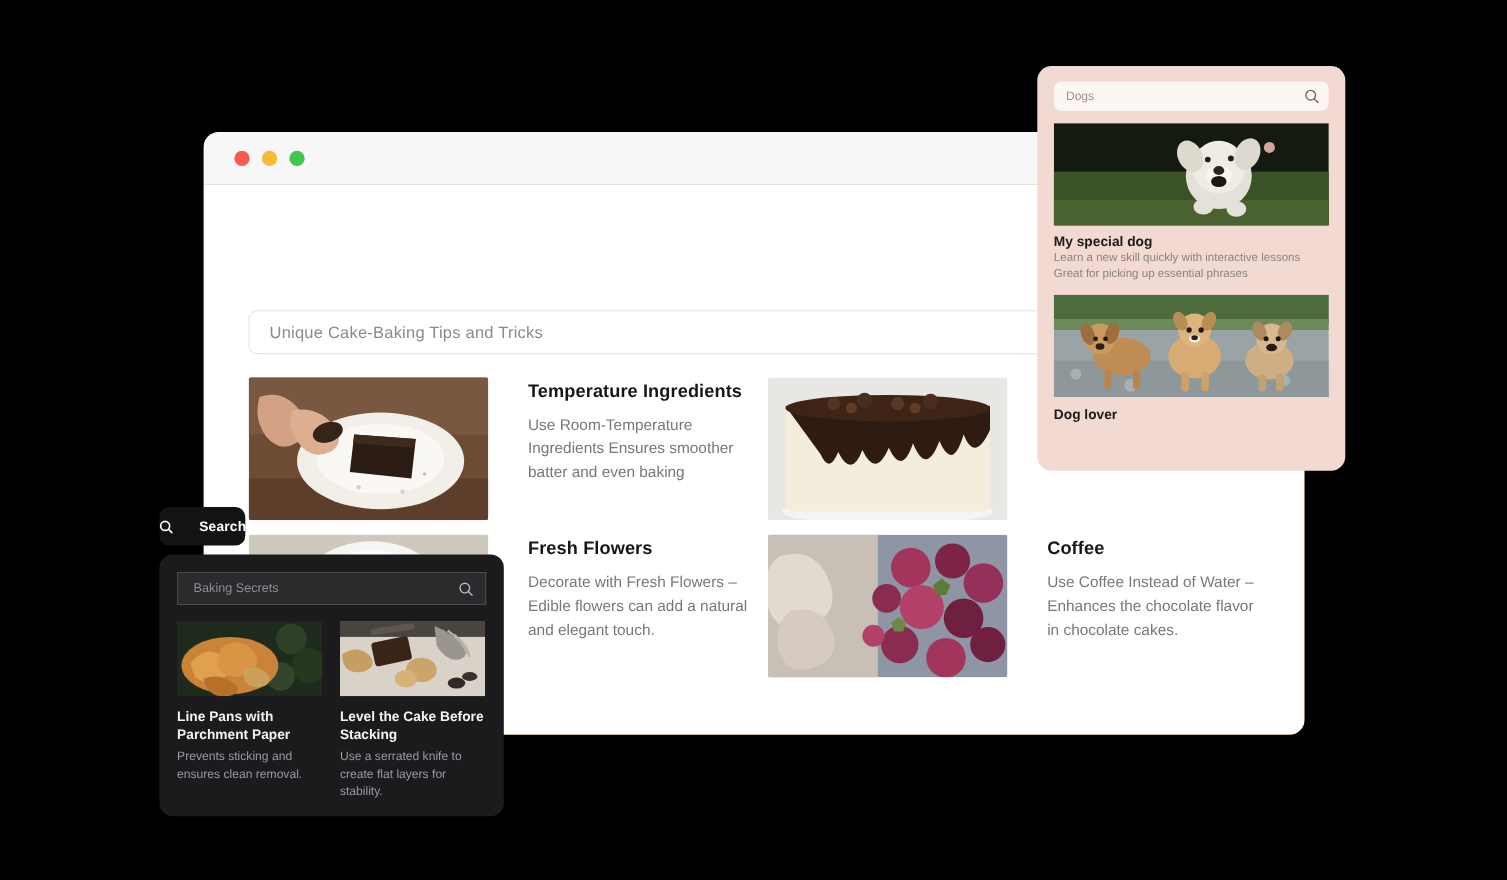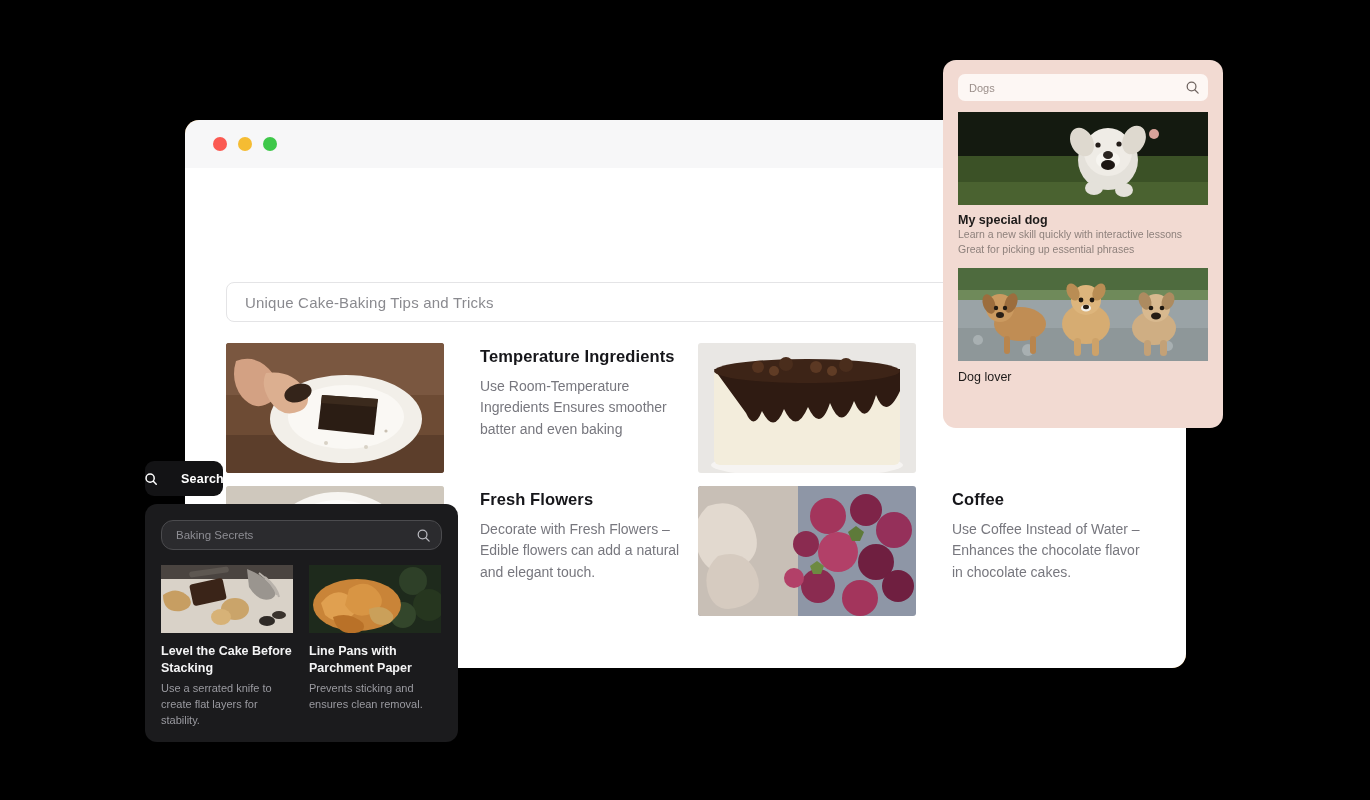--- a/index.html
+++ b/index.html
@@ -91,21 +91,21 @@
     position: absolute; left: 145px; top: 504px;
     width: 313px; height: 238px;
     background: #1b1b1d;
     border-radius: 12px;
     z-index: 40;
     padding: 16px;
   }
   .dark-search {
     width: 281px; height: 30px;
     border: 1px solid #4b4b4e;
-    border-radius: 12px;
+    border-radius: 0;
     background: #2b2b2e;
     display: flex; align-items: center;
     padding: 0 10px 0 14px;
     justify-content: space-between;
   }
   .dark-search .ph { font-size: 11.5px; color: #8d8d93; }
   .dark-grid {
     margin-top: 15px;
     display: grid; grid-template-columns: 132px 132px; gap: 16px;
   }
@@ -139,21 +139,21 @@
   .pink-thumb {
     width: 250px; height: 93px; margin-top: 11px;
     border-radius: 3px; background-size: cover; background-position: center;
   }
   .pink-title { margin-top: 8px; font-size: 12.5px; font-weight: 700; color: #1d1a19; }
   .pink-desc { font-size: 10.5px; color: #8e817c; line-height: 1.42; }
   .pink-thumb2 {
     width: 250px; height: 93px; margin-top: 11px;
     border-radius: 3px; background-size: cover; background-position: center;
   }
-  .pink-title2 { margin-top: 9px; font-size: 12.5px; font-weight: 400; color: #1d1a19; }
+  .pink-title2 { margin-top: 9px; font-size: 12.5px; font-weight: 700; color: #1d1a19; }
 
   svg { display:block; }
 </style>
 </head>
 <body>
 
 <div class="stage">
 
   <div class="browser-window">
     <div class="titlebar">
@@ -290,54 +290,54 @@
           <circle cx="10.5" cy="10.5" r="7"></circle>
             <line x1="16" y1="16" x2="21" y2="21"></line>
         </svg>
       </span>
     </div>
 
     <div class="dark-grid">
       <div>
         <div class="dark-thumb">
           <svg width="132" height="68" viewBox="0 0 132 68" preserveAspectRatio="xMidYMid slice">
+            <rect width="132" height="68" fill="#1e2a1c"></rect>
+            <circle cx="104" cy="16" r="14" fill="#2e4028"></circle>
+            <circle cx="120" cy="40" r="16" fill="#26361f"></circle>
+            <circle cx="94" cy="50" r="13" fill="#33462b"></circle>
+            <ellipse cx="48" cy="40" rx="44" ry="26" fill="#c98438"></ellipse>
+            <path d="M12 38 q14 -18 30 -6 q10 8 2 18 q-14 12 -28 0 Z" fill="#e0a050"></path>
+            <path d="M40 24 q18 -12 30 4 q8 12 -6 20 q-18 8 -28 -8 Z" fill="#d89544"></path>
+            <path d="M24 52 q16 -6 30 6 q4 8 -8 10 q-18 2 -22 -16 Z" fill="#b97128"></path>
+            <path d="M60 44 q16 -6 24 6 q2 8 -10 10 q-14 0 -14 -16 Z" fill="#caa05a"></path>
+          </svg>
+        </div>
+        <div class="dark-title">Line Pans with Parchment Paper</div>
+        <div class="dark-desc">Prevents sticking and ensures clean removal.</div>
+      </div>
+
+      <div>
+        <div class="dark-thumb">
+          <svg width="132" height="68" viewBox="0 0 132 68" preserveAspectRatio="xMidYMid slice">
             <rect width="132" height="68" fill="#d9d2c8"></rect>
             <rect x="0" y="0" width="132" height="14" fill="#4a4440"></rect>
             <path d="M86 4 q16 6 26 18 q6 8 -2 12 q-12 4 -22 -12 Z" fill="#9a958f"></path>
             <path d="M98 8 q14 10 18 22" stroke="#b8b2ab" stroke-width="2" fill="none"></path>
             <path d="M104 12 q12 10 14 20" stroke="#b8b2ab" stroke-width="2" fill="none"></path>
             <rect x="30" y="16" width="34" height="22" rx="3" fill="#3a2418" transform="rotate(-12 47 27)"></rect>
             <ellipse cx="74" cy="44" rx="14" ry="11" fill="#caa46a"></ellipse>
             <ellipse cx="60" cy="52" rx="10" ry="8" fill="#d7b277"></ellipse>
             <path d="M2 30 q14 -10 26 2 q6 10 -8 14 q-18 2 -18 -16 Z" fill="#c79e62"></path>
             <ellipse cx="106" cy="56" rx="8" ry="5" fill="#2f2a26"></ellipse>
             <ellipse cx="118" cy="50" rx="7" ry="4" fill="#3a332d"></ellipse>
             <rect x="28" y="4" width="40" height="6" rx="3" fill="#5d5751" transform="rotate(-8 48 7)"></rect>
           </svg>
         </div>
         <div class="dark-title">Level the Cake Before Stacking</div>
         <div class="dark-desc">Use a serrated knife to create flat layers for stability.</div>
-      </div>
-
-      <div>
-        <div class="dark-thumb">
-          <svg width="132" height="68" viewBox="0 0 132 68" preserveAspectRatio="xMidYMid slice">
-            <rect width="132" height="68" fill="#1e2a1c"></rect>
-            <circle cx="104" cy="16" r="14" fill="#2e4028"></circle>
-            <circle cx="120" cy="40" r="16" fill="#26361f"></circle>
-            <circle cx="94" cy="50" r="13" fill="#33462b"></circle>
-            <ellipse cx="48" cy="40" rx="44" ry="26" fill="#c98438"></ellipse>
-            <path d="M12 38 q14 -18 30 -6 q10 8 2 18 q-14 12 -28 0 Z" fill="#e0a050"></path>
-            <path d="M40 24 q18 -12 30 4 q8 12 -6 20 q-18 8 -28 -8 Z" fill="#d89544"></path>
-            <path d="M24 52 q16 -6 30 6 q4 8 -8 10 q-18 2 -22 -16 Z" fill="#b97128"></path>
-            <path d="M60 44 q16 -6 24 6 q2 8 -10 10 q-14 0 -14 -16 Z" fill="#caa05a"></path>
-          </svg>
-        </div>
-        <div class="dark-title">Line Pans with Parchment Paper</div>
-        <div class="dark-desc">Prevents sticking and ensures clean removal.</div>
       </div>
     </div>
   </div>
 
   <div class="pink-panel">
     <div class="pink-search">
       <span class="ph">Dogs</span>
       <span>
         <svg width="15" height="15" viewBox="0 0 24 24" fill="none" stroke="#6f6460" stroke-width="2" stroke-linecap="round">
           <circle cx="10.5" cy="10.5" r="7"></circle>

